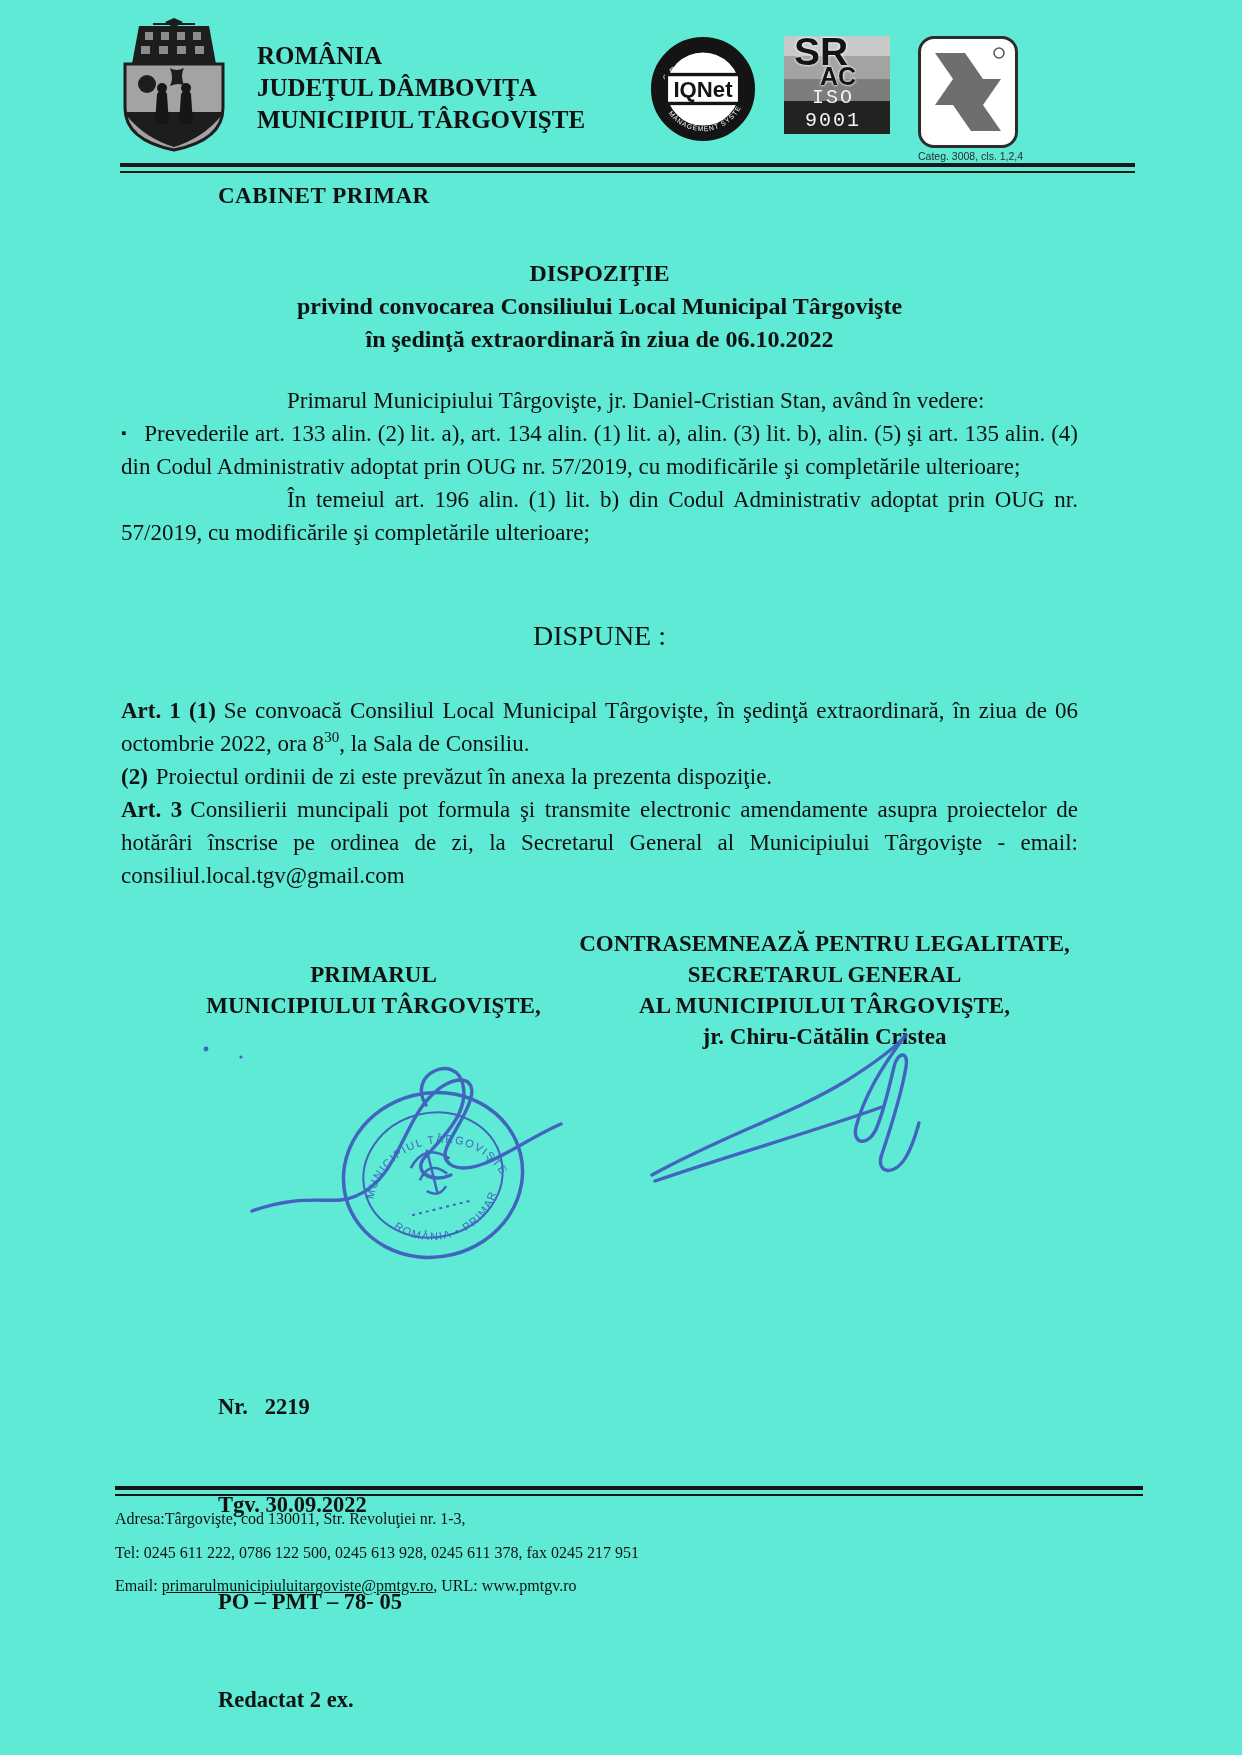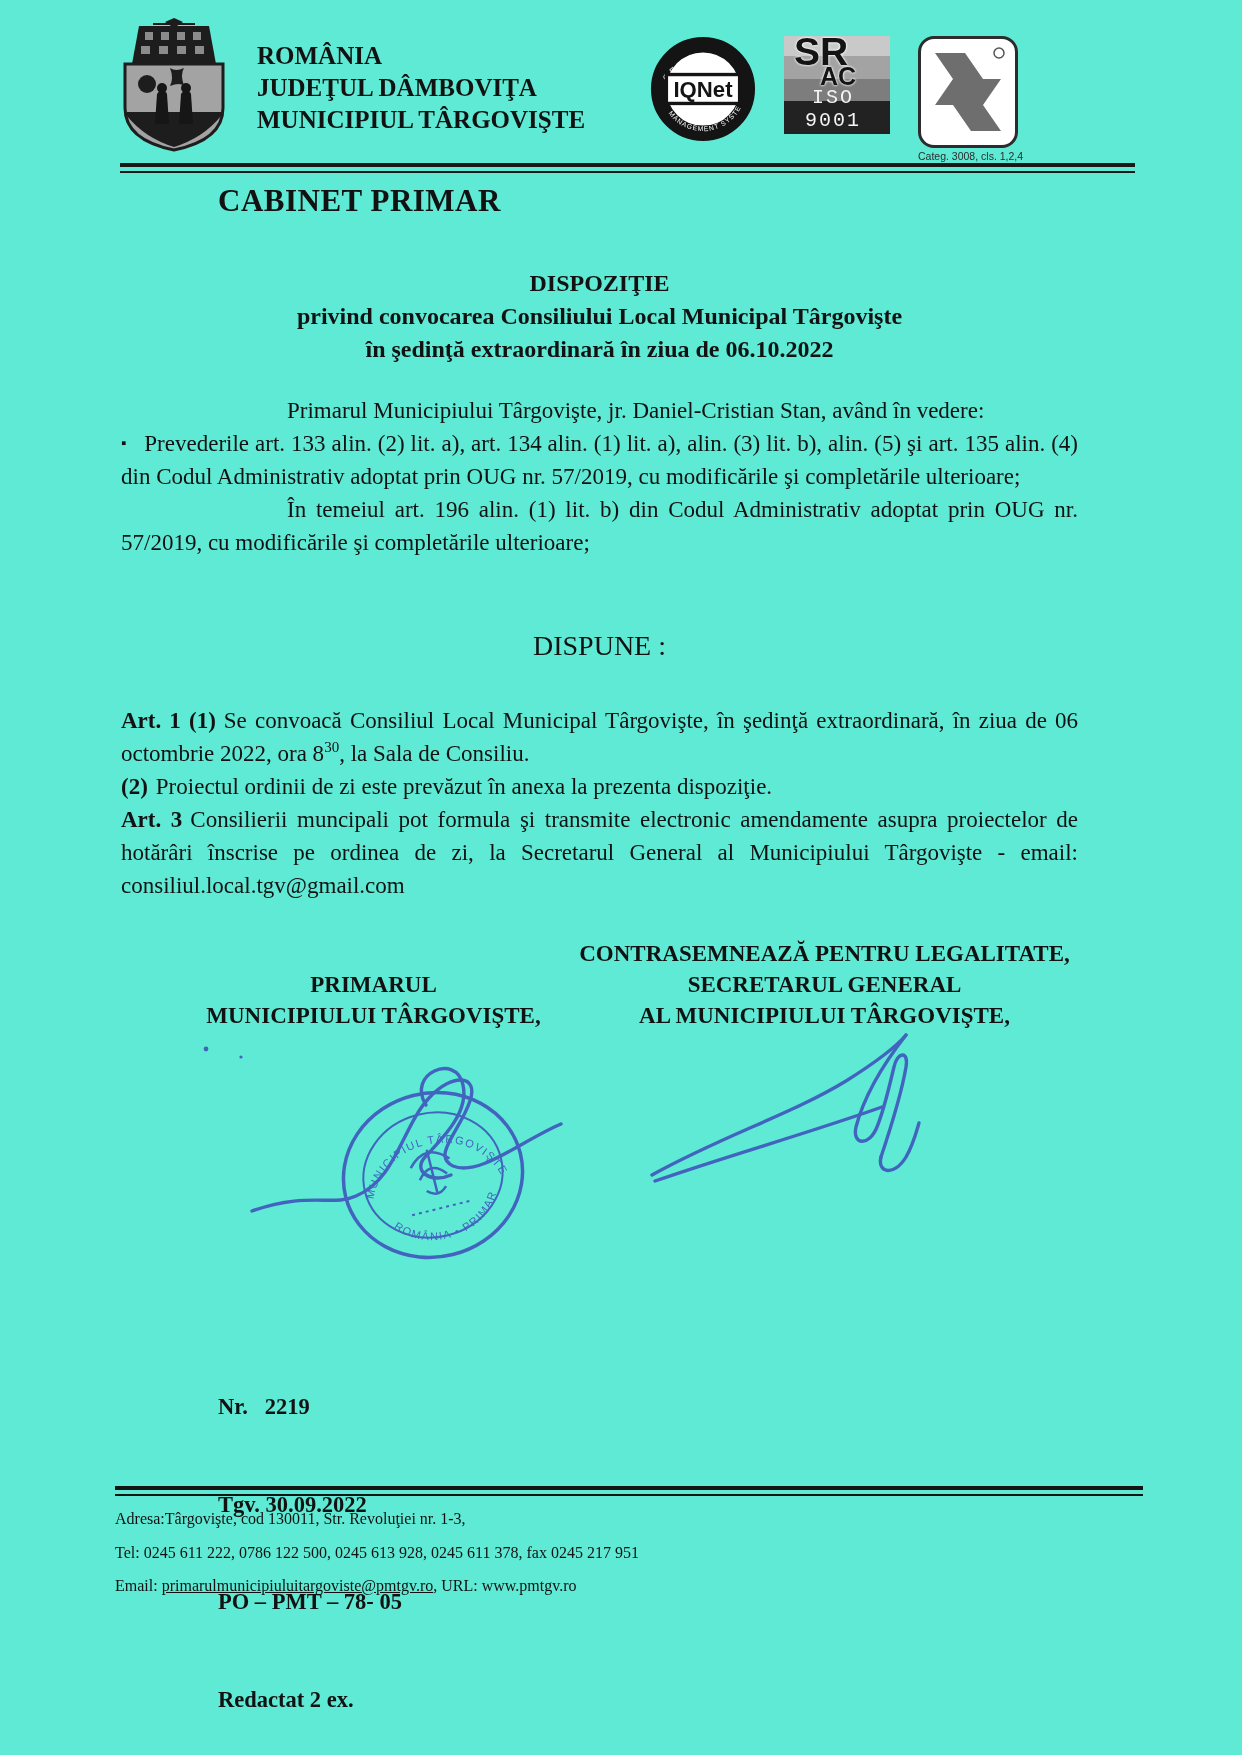--- a/index.html
+++ b/index.html
@@ -16,21 +16,21 @@
   .iqnet { width:106px; height:106px; }
   .srac { position:relative; width:106px; height:98px; overflow:hidden;
     background:linear-gradient(180deg,#c9c9c9 0 20%,#a3a3a3 20% 44%,#7d7d7d 44% 66%,#222 66% 100%); }
   .srac .sr { position:absolute; top:-6px; left:10px; font-family:"Liberation Sans",sans-serif; font-weight:bold; font-size:39px; color:#141414; text-shadow:0 0 3px #fff,0 0 2px #fff; }
   .srac .ac { position:absolute; top:26px; left:36px; font-family:"Liberation Sans",sans-serif; font-weight:bold; font-size:25px; color:#141414; text-shadow:0 0 3px #fff,0 0 2px #fff; }
   .srac .iso { position:absolute; bottom:2px; left:0; right:8px; text-align:center; font-family:Liberation Mono, monospace; font-size:20px; color:#f4f4f4; letter-spacing:2px; }
   .categ { width:102px; text-align:center; }
   .categ-box { box-sizing:border-box; width:100px; height:112px; border:3px solid #2c2c2c; border-radius:16px; background:#fff; }
   .categ-caption { font-family:"Liberation Sans",sans-serif; font-size:10.5px; color:#2c2c2c; margin-top:2px; white-space:nowrap; }
   .rule { margin:1px 0 0 120px; width:1015px; height:4px; border-top:4px solid #181818; border-bottom:2px solid #181818; box-sizing:content-box; }
-  .cabinet { margin:10px 0 0 218px; font-size:31px; font-weight:bold; letter-spacing:0.5px; }
+  .cabinet { margin:10px 0 0 218px; font-size:23px; font-weight:bold; letter-spacing:0.5px; }
   
   .content { margin:0 164px 0 121px; font-size:23px; line-height:33px; text-align:justify; }
   .title-block { text-align:center; font-weight:bold; margin-top:48px; font-size:24px; line-height:33px; }
   .title-block p, .para, .dispune { margin:0; }
   .para.indent { text-indent:166px; }
   .bullet { display:inline-block; font-size:15px; vertical-align:3px; margin-right:18px; text-indent:0; }
   .lbl { font-weight:bold; margin-right:8px; }
   .para sup { font-size:15px; line-height:0; vertical-align:9px; }
   .first-para { margin-top:28px; }
   .dispune { text-align:center; font-weight:normal; margin:70px 0 42px 0; font-size:28px; }
@@ -151,20 +151,21 @@
 
     <div class="sig-block">
       <div class="sig-left">
         <p>PRIMARUL</p>
         <p>MUNICIPIULUI TÂRGOVIŞTE,</p>
       </div>
       <div class="sig-right">
         <p>CONTRASEMNEAZĂ PENTRU LEGALITATE,</p>
         <p>SECRETARUL GENERAL</p>
         <p>AL MUNICIPIULUI TÂRGOVIŞTE,</p>
+        <p>jr. Chiru-Cătălin Cristea</p>
       </div>
     </div>
   </div>
 
   <svg class="ink-overlay" viewBox="0 0 1242 460">
     <g stroke="#3f52bb" fill="none" opacity="0.88">
 
       <g transform="translate(433,170) rotate(-14)">
         <ellipse rx="90" ry="82" stroke-width="3.5"></ellipse>
         <ellipse rx="70" ry="62" stroke-width="2"></ellipse>

